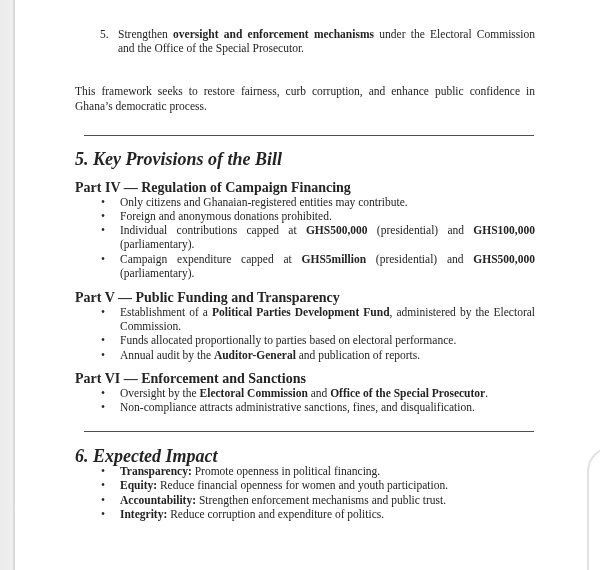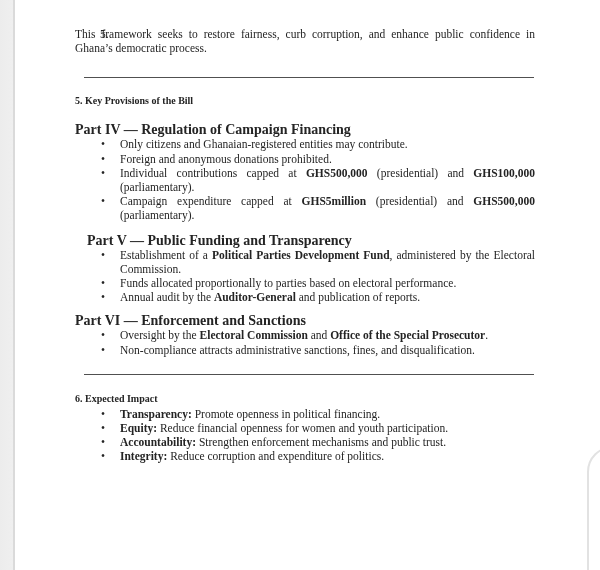--- a/index.html
+++ b/index.html
@@ -22,40 +22,41 @@
     width:460px;
     font-size:11.5px; line-height:14.2px;
   }
   .numbered-item {
     margin-top:27px;
     padding-left:43px;
     position:relative;
     text-align:justify;
   }
   .num-marker { position:absolute; left:25px; }
-  .paragraph { margin-top:0; text-align:justify; }
+  .paragraph { margin-top:29px; text-align:justify; }
   .rule {
     border:none;
     border-top:1px solid #505050;
     width:450px;
     margin:22px 0 0 9px;
   }
   .rule-2 { margin-top:17px; }
   .h2 {
-    font-size:10px; line-height:16px;
+    font-size:18px; line-height:16px;
     font-weight:bold;
     margin-top:15px;
+    font-style:italic;
   }
   .h2-impact { margin-top:16px; }
   .h3 {
     font-size:14px; line-height:14px;
     font-weight:bold;
   }
   .h3-p4 { margin-top:14px; }
-  .h3-p5 { margin-top:11px;margin-left:12px; }
+  .h3-p5 { margin-top:11px; }
   .h3-p6 { margin-top:10px; }
   ul.bullets {
     list-style:none;
     margin:0; padding:0;
   }
   .ul-p4 { margin-top:13px; }
   .ul-p5 { margin-top:13px; }
   .ul-p6 { margin-top:12px; }
   .ul-impact { margin-top:16px; }
   ul.bullets li {
@@ -77,20 +78,21 @@
 </style>
 </head>
 <body>
 
 <div class="edge-strip"></div>
 
 <div class="content">
 
   <div class="numbered-item">
     <span class="num-marker">5.</span>
+    <span><span>Strengthen </span><b>oversight and enforcement mechanisms</b><span> under the Electoral Commission and the Office of the Special Prosecutor.</span></span>
   </div>
 
   <div class="paragraph">This framework seeks to restore fairness, curb corruption, and enhance public confidence in Ghana’s democratic process.</div>
 
   <hr class="rule">
 
   <div class="h2">5. Key Provisions of the Bill</div>
 
   <div class="h3 h3-p4">Part IV — Regulation of Campaign Financing</div>
   <ul class="bullets ul-p4">

